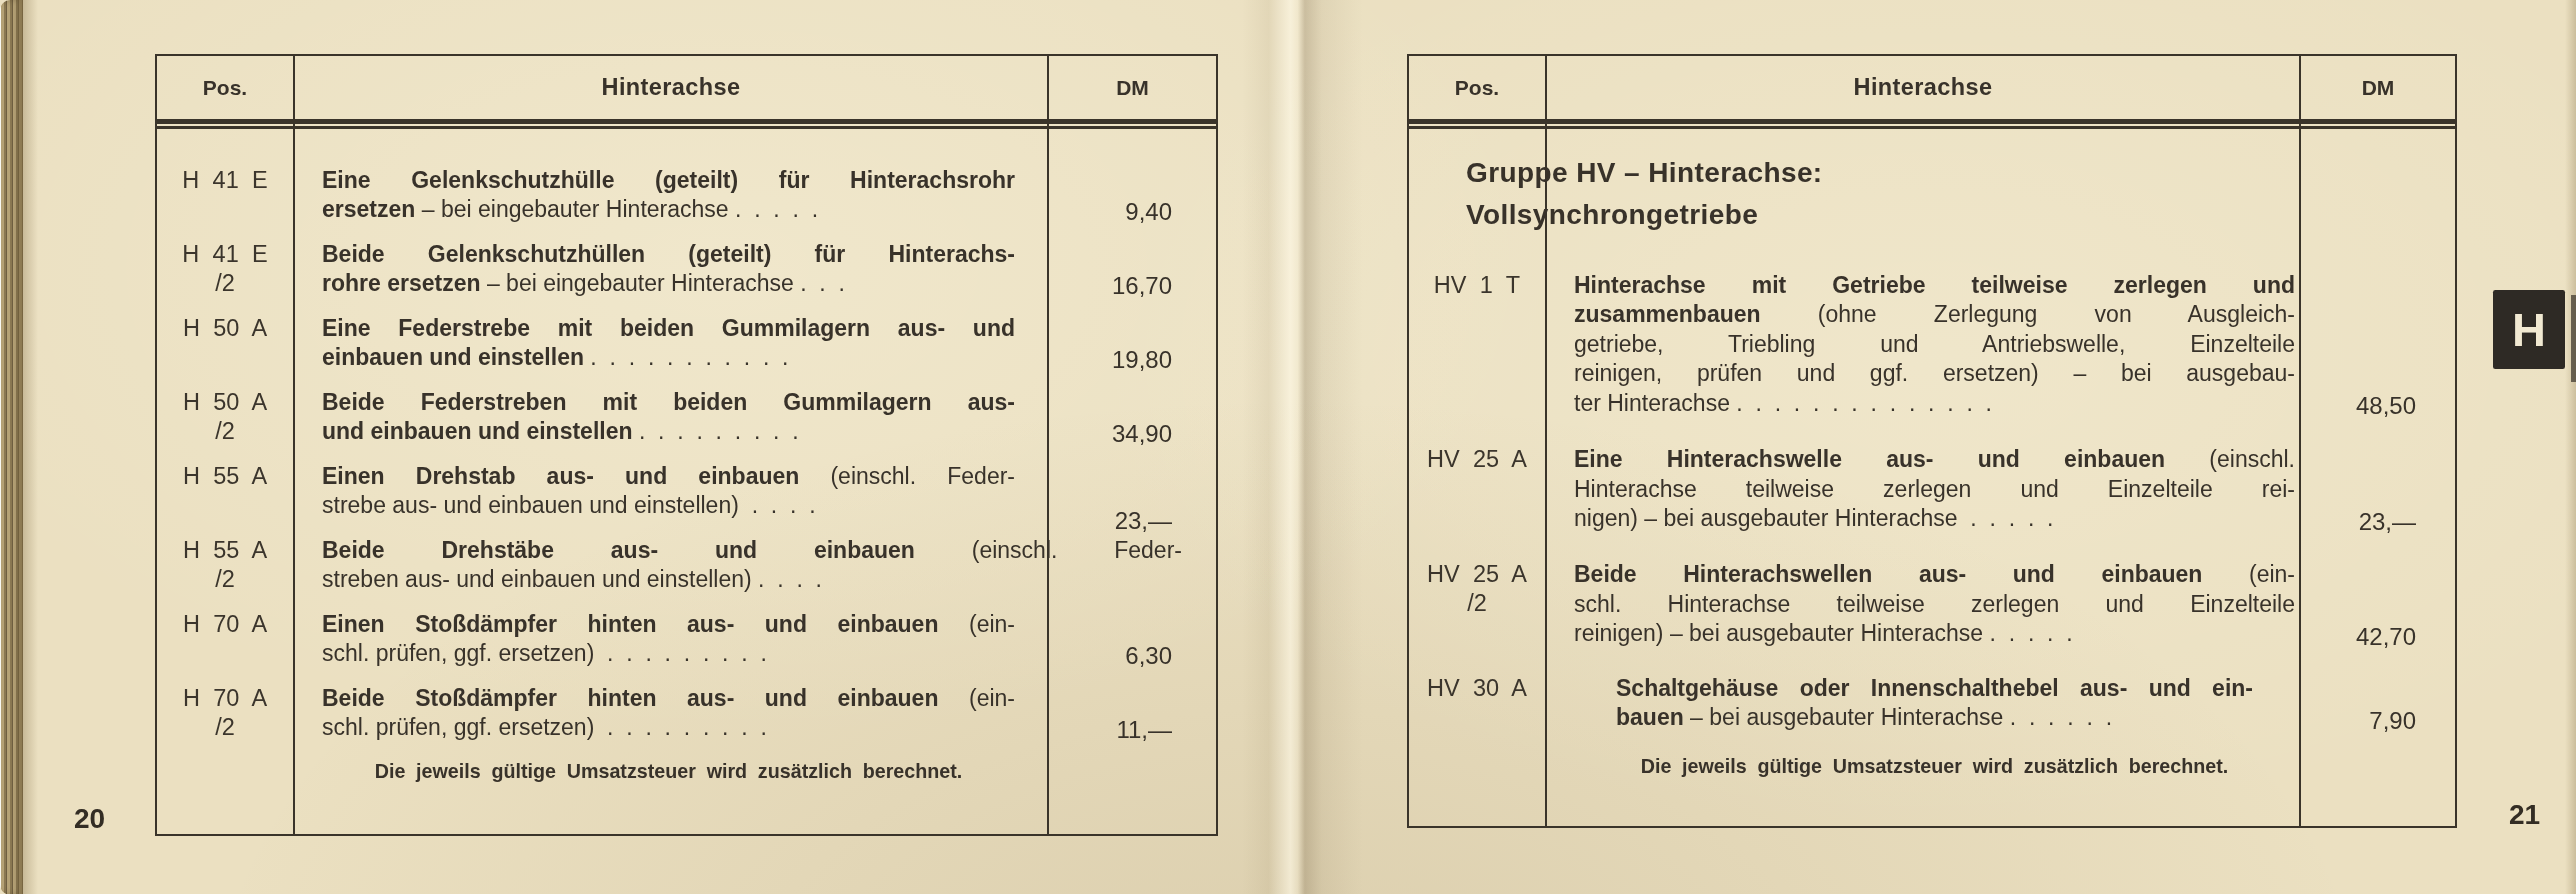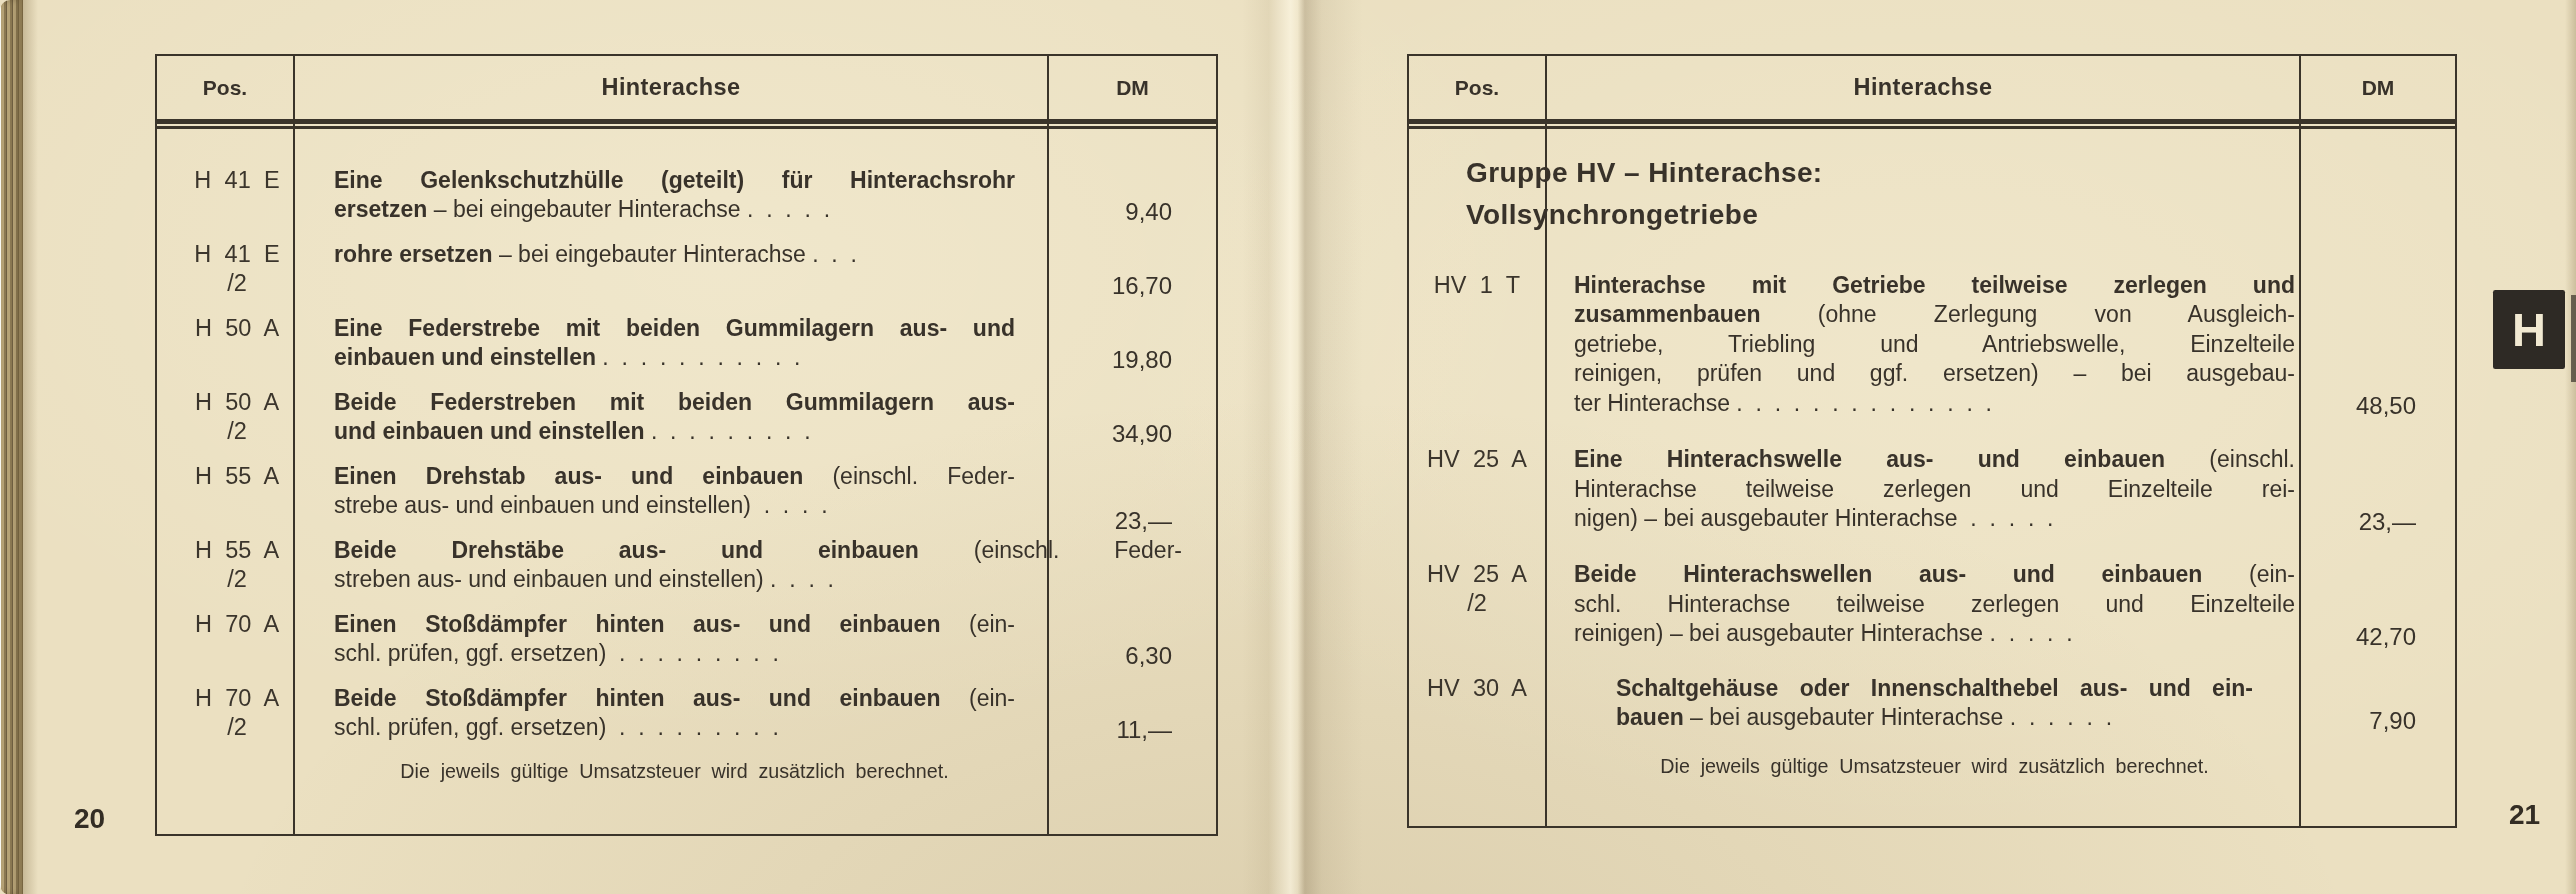--- a/index.html
+++ b/index.html
@@ -59,36 +59,36 @@
   .h-title{flex:1;text-align:center;font-size:23.5px;letter-spacing:0.4px;}
   .tbl-left .h-dm{width:167px;text-align:center;font-size:21px;}
   .tbl-right .h-dm{width:154px;text-align:center;font-size:21px;}
   .dblrule{height:9.8px;background:linear-gradient(to bottom,#3a342a 0 4.5px,rgba(0,0,0,0) 4.5px 6.8px,#3a342a 6.8px 9.8px);}
 
   .tbody{position:relative;}
   .tbl-left .tbody{padding-top:37px;}
   .tbl-right .tbody{padding-top:0;}
 
   .row{display:flex;align-items:stretch;}
-  .tbl-left .row{margin-bottom:16px;margin-left:12px;}
+  .tbl-left .row{margin-bottom:16px;}
   .pos-cell{width:136px;text-align:center;font-size:23.5px;line-height:29px;word-spacing:6.8px;color:#3b352c;}
   .desc-cell{flex:1;padding:0 34px 0 29px;font-size:23px;line-height:29px;}
   .tbl-right .desc-cell{line-height:29.5px;}
   .price-cell{display:flex;align-items:flex-end;justify-content:flex-end;font-size:24px;line-height:29px;transform:translateY(2.3px);}
   .tbl-left .price-cell{width:167px;padding-right:44px;}
   .tbl-right .price-cell{width:126px;padding-right:39px;text-align:center;}
   .pshift{transform:translateY(15px);}
 
   .line{white-space:pre-wrap;}
   .line b{font-weight:bold;}
   .just{text-align:justify;text-align-last:justify;white-space:normal;}
 
   .group-heading{margin:23px 0 35px 0;padding-left:57px;font-size:28px;line-height:42px;font-weight:bold;letter-spacing:0.4px;}
 
-  .note-row .desc-cell{text-align:center;font-size:19.7px;font-weight:normal;word-spacing:5.3px;line-height:26px;}
+  .note-row .desc-cell{text-align:center;font-size:19.7px;font-weight:bold;word-spacing:5.3px;line-height:26px;}
   .tbl-left .note-row{margin-top:3px;}
   .tbl-right .note-row{margin-top:20.5px;}
 
   .tbl-right .r1{margin-bottom:27px;}
   .tbl-right .r2{margin-bottom:26.5px;}
   .tbl-right .r3{margin-bottom:25px;}
   .tbl-right .r4{margin-bottom:0;gap:42px;}
 
   
   .tab-h{
@@ -135,20 +135,21 @@
         </div>
         <div class="price-cell">9,40</div>
       </div>
 
       <div class="row">
         <div class="pos-cell">
           <div>H 41 E</div>
           <div>/2</div>
         </div>
         <div class="desc-cell">
+          <div class="line just"><b>Beide Gelenkschutzhüllen (geteilt) für Hinterachs-</b><span></span></div>
           <div class="line"><b>rohre ersetzen</b><span> – bei eingebauter Hinterachse .  .  .</span></div>
         </div>
         <div class="price-cell">16,70</div>
       </div>
 
       <div class="row">
         <div class="pos-cell">
           <div>H 50 A</div>
           <div></div>
         </div>

